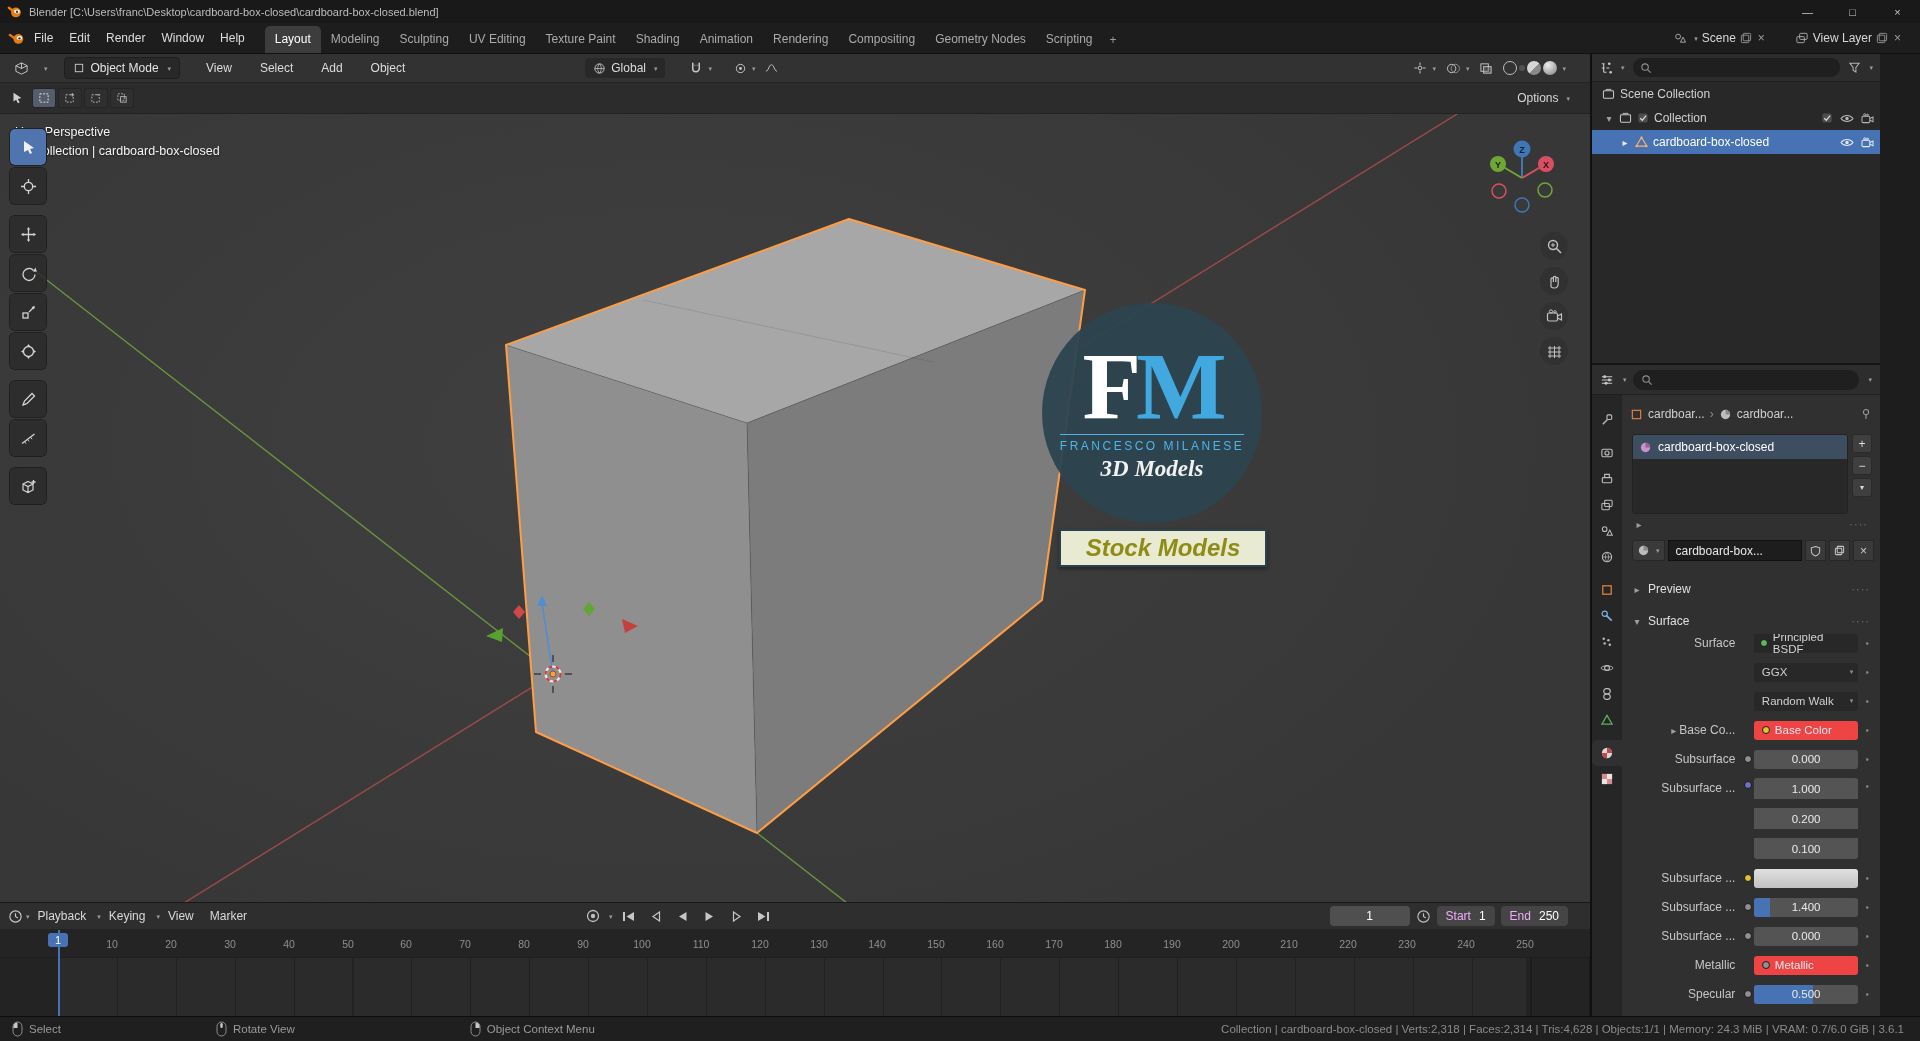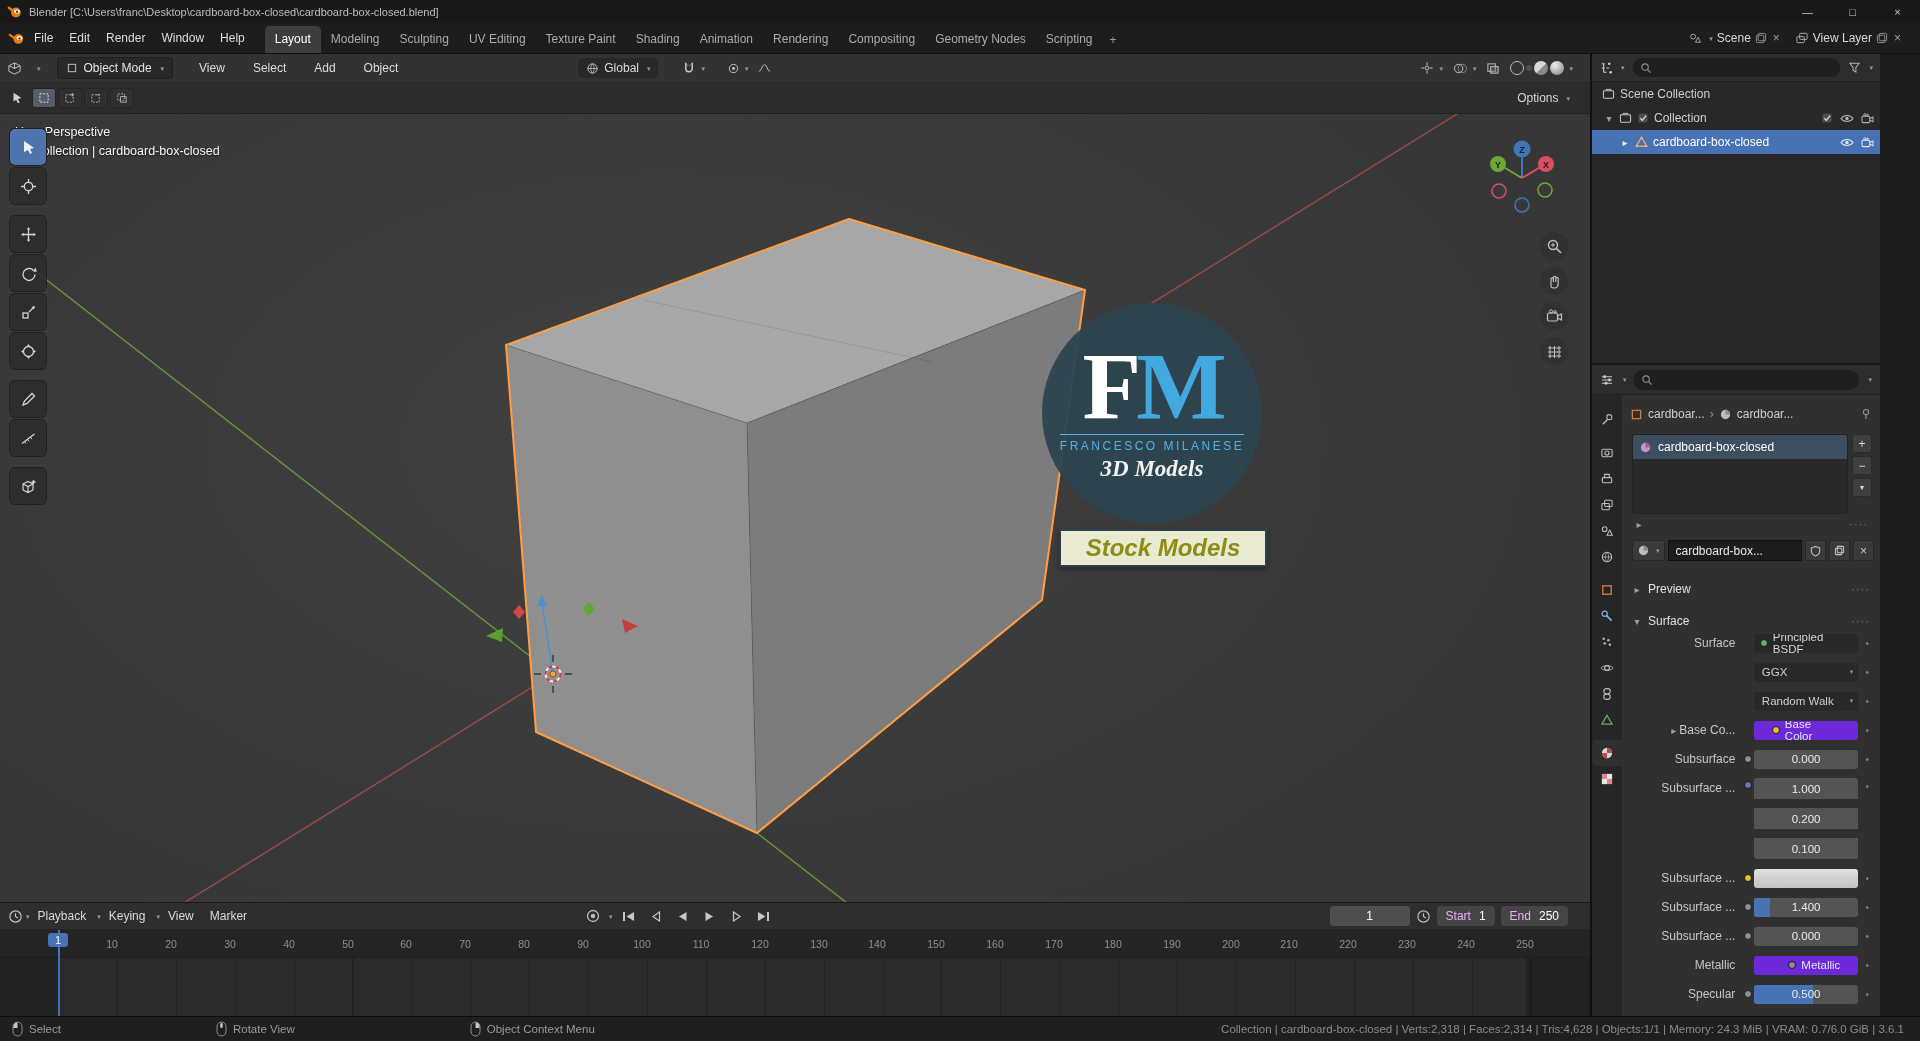--- a/index.html
+++ b/index.html
@@ -12,30 +12,30 @@
 .tb-title{font-size:11px;color:#bdbdbd}
 .win-controls{margin-left:auto;display:flex;height:100%}
 .win-btn{width:45px;display:flex;align-items:center;justify-content:center;color:#c9c9c9;font-size:11px}
 
 .topbar{height:31px;background:#1d1d1d;display:flex;align-items:center;padding:0 8px;border-bottom:1px solid #121212}
 .menu-item{padding:4px 8px;color:#dddddd;border-radius:3px}
 .ws-tabs{display:flex;align-items:flex-end;height:100%;margin-left:12px}
 .ws-tab{padding:6px 10px 7px;color:#aaaaaa;border-radius:5px 5px 0 0;white-space:nowrap}
 .ws-tab.active{background:#3d3d3d;color:#ffffff}
 .ws-tab.add{color:#9a9a9a;padding:6px 7px}
-.topbar-right{margin-left:auto;display:flex;align-items:flex-end;gap:3px;padding-right:4px}
+.topbar-right{margin-left:auto;display:flex;align-items:flex-end;gap:18px;padding-right:4px}
 .tbr-group{display:flex;align-items:center;gap:4px;padding:2px 5px;border-radius:3px}
 .tbr-label{color:#d8d8d8}
 .tbr-ico{opacity:.85}
 .x-glyph{color:#9f9f9f;font-size:12px;padding:0 2px}
 
 .main{display:flex;height:962px}
 .left-col{width:1592px;display:flex;flex-direction:column;border-right:2px solid #101010}
 
-.vp-header{height:29px;background:#323232;display:flex;align-items:center;padding:0 7px;border-bottom:1px solid #252525;gap:12px}
+.vp-header{height:29px;background:#323232;display:flex;align-items:center;padding:0 14px;border-bottom:1px solid #252525;gap:12px}
 .vph-menu{padding:4px 8px;color:#dcdcdc;border-radius:3px}
 .mode-dd{display:flex;align-items:center;background:#282828;border:1px solid #1e1e1e;border-radius:4px;padding:3px 8px;margin:0 6px 0 4px;color:#e4e4e4;gap:6px}
 .vph-group{display:flex;align-items:center;gap:5px;background:#282828;border-radius:4px;padding:3px 8px;color:#dcdcdc}
 .vph-icons{display:flex;align-items:center;gap:10px;margin-left:auto;padding-right:10px}
 .icon-pair{display:flex;align-items:center;gap:2px}
 .shade-ball{width:14px;height:14px;border-radius:50%}
 .shade-active{background:#515151;border-radius:4px;padding:3px}
 
 .vp-tools{height:31px;background:#2c2c2c;display:flex;align-items:center;padding:0 10px;border-bottom:1px solid #222222}
 .selmode-group{display:flex;gap:2px;margin-left:8px}
@@ -119,21 +119,21 @@
 
 .prop-row{display:flex;align-items:center;margin:0 0 9px 4px;height:20px}
 .prop-label{width:126px;text-align:right;color:#c6c6c6;padding-right:7px;white-space:nowrap;overflow:hidden;display:flex;justify-content:flex-end;align-items:center;gap:3px}
 .socket{width:13px;display:flex;justify-content:center}
 .socket i{width:8px;height:8px;border-radius:50%;border:1px solid #191919;display:block}
 .prop-field{width:118px;position:relative}
 .field{height:19px;border-radius:3px;background:#545454;color:#eaeaea;font-size:11.5px;display:flex;align-items:center;justify-content:center;position:relative;overflow:hidden}
 .field.menu{background:#282828;justify-content:flex-start;padding:0 6px;gap:5px;color:#d4d4d4}
 .field.dd{background:#282828;justify-content:flex-start;padding:0 16px 0 8px;color:#cfcfcf}
 .dd-chev{position:absolute;right:5px;font-size:7px;color:#8d8d8d}
-.field.linked{background:#6d28d9;justify-content:flex-end;padding:0 18px;gap:5px;color:#e0e8f2}
+.field.linked{background:#ef4444;justify-content:flex-start;padding:0 8px;gap:5px;color:#e0e8f2}
 .field.swatch{background:linear-gradient(#e0e0e0,#c2c2c2)}
 .dot{width:8px;height:8px;border-radius:50%;border:1px solid #1a1a1a;display:inline-block;flex:none}
 .fill{position:absolute;left:0;top:0;bottom:0;background:#4772b3}
 .fval{position:relative;z-index:1}
 .vec-stack{display:flex;flex-direction:column;gap:9px}
 .vec-stack .field{height:21px;border-radius:0}
 .vec-stack .field:first-child{border-radius:3px 3px 0 0}
 .vec-stack .field:last-child{border-radius:0 0 3px 3px}
 .anim-dot{width:20px;text-align:center;color:#7d7d7d;font-size:10px}
 .vec-row{align-items:flex-start;height:auto}

